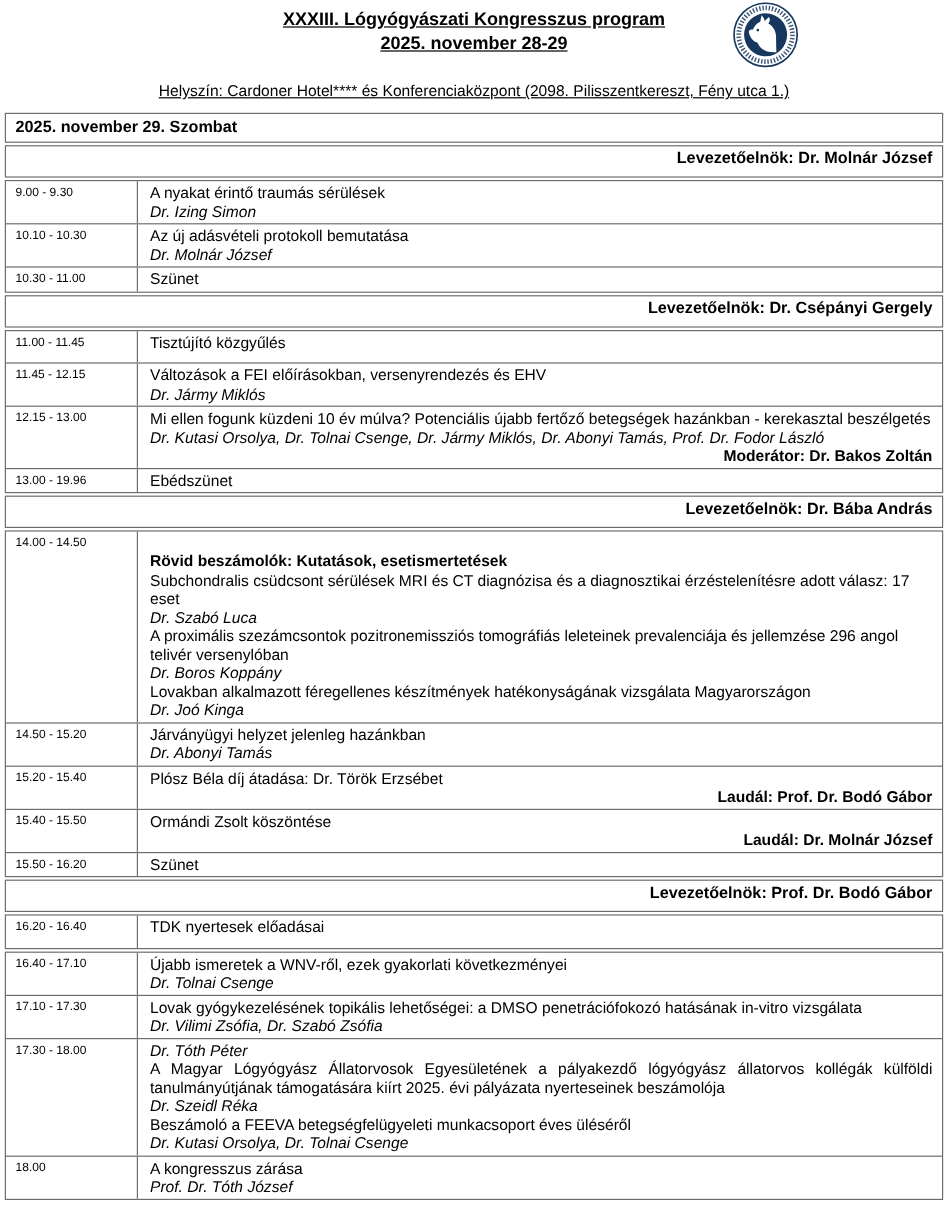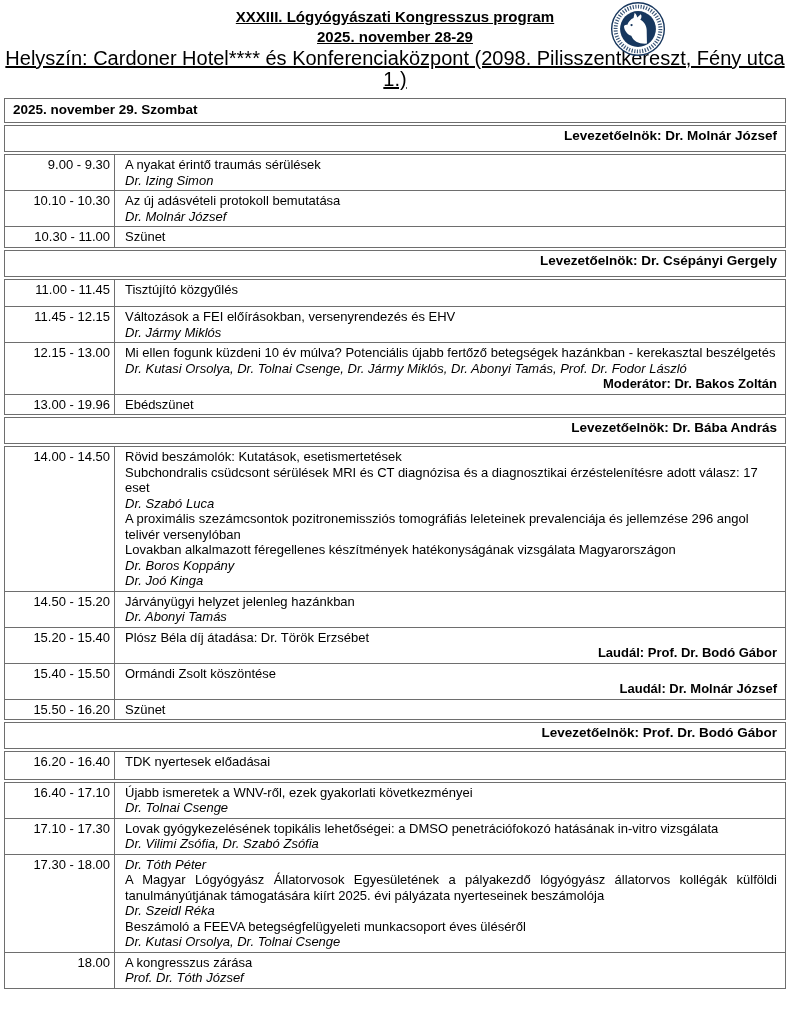--- a/index.html
+++ b/index.html
@@ -9,44 +9,44 @@
   *{box-sizing:border-box;}
   html,body{margin:0;padding:0;}
   body{
     width:790px;height:1024px;overflow:hidden;
     background:#ffffff;color:#000000;
     font-family:"Liberation Sans",sans-serif;
   }
   .page-header{position:relative;text-align:center;padding-top:7px;text-decoration:underline;}
   .hdr-title{font-weight:bold;font-size:15px;line-height:20px;}
   .hdr-dates{font-weight:bold;font-size:15px;line-height:20px;}
-  .hdr-venue{font-size:20px;line-height:21px;margin-top:1px;}
+  .hdr-venue{font-size:13px;line-height:21px;margin-top:18px;}
   .logo{position:absolute;top:1px;left:610px;width:56px;height:56px;}
 
   .schedule{margin:8px 4px 0 4px;}
   .block{border:1px solid var(--bd);}
   .block + .block{margin-top:2px;}
 
   .day-row{font-weight:bold;font-size:13.5px;line-height:16px;padding:3px 8px 4px 8px;}
   .chair-row{font-weight:bold;font-size:13.5px;line-height:16px;text-align:right;padding:2px 8px 7px 8px;}
 
   .row{display:flex;align-items:stretch;}
   .row + .row{border-top:1px solid var(--bd);}
   .time{
     flex:0 0 110px;width:110px;
     border-right:1px solid var(--bd);
     padding:2px 4px 2px 8px;
-    font-size:13px;line-height:15.5px;text-align:right;
+    font-size:10px;line-height:15.5px;
   }
   .content{flex:1;min-width:0;padding:2px 8px 2px 10px;font-size:13px;}
   .pad-row .content{padding-bottom:9px;}
   .ln{line-height:15.5px;}
   .ln-n{font-style:normal;}
   .ln-i{font-style:italic;}
-  .ln-b{font-weight:normal;}
+  .ln-b{font-weight:bold;margin-top:15px;}
   .ln-br{font-weight:bold;text-align:right;}
   .ln-j{text-align:justify;}
 </style>
 </head>
 <body>
 
 <div class="page-header">
   <div class="hdr-title">XXXIII. Lógyógyászati Kongresszus program</div>
   <div class="hdr-dates">2025. november 28-29</div>
   <div class="hdr-venue">Helyszín: Cardoner Hotel**** és Konferenciaközpont (2098. Pilisszentkereszt, Fény utca 1.)</div>
@@ -132,22 +132,22 @@
       <div class="chair-row">Levezetőelnök: Dr. Bába András</div>
     </div>
     <div class="block">
       <div class="row">
         <div class="time">14.00 - 14.50</div>
         <div class="content">
           <div class="ln ln-b">Rövid beszámolók: Kutatások, esetismertetések</div>
           <div class="ln ln-n">Subchondralis csüdcsont sérülések MRI és CT diagnózisa és a diagnosztikai érzéstelenítésre adott válasz: 17 eset</div>
           <div class="ln ln-i">Dr. Szabó Luca</div>
           <div class="ln ln-n">A proximális szezámcsontok pozitronemissziós tomográfiás leleteinek prevalenciája és jellemzése 296 angol telivér versenylóban</div>
+          <div class="ln ln-i">Dr. Boros Koppány</div>
           <div class="ln ln-n">Lovakban alkalmazott féregellenes készítmények hatékonyságának vizsgálata Magyarországon</div>
-          <div class="ln ln-i">Dr. Boros Koppány</div>
           <div class="ln ln-i">Dr. Joó Kinga</div>
         </div>
       </div>
       <div class="row">
         <div class="time">14.50 - 15.20</div>
         <div class="content">
           <div class="ln ln-n">Járványügyi helyzet jelenleg hazánkban</div>
           <div class="ln ln-i">Dr. Abonyi Tamás</div>
         </div>
       </div>

